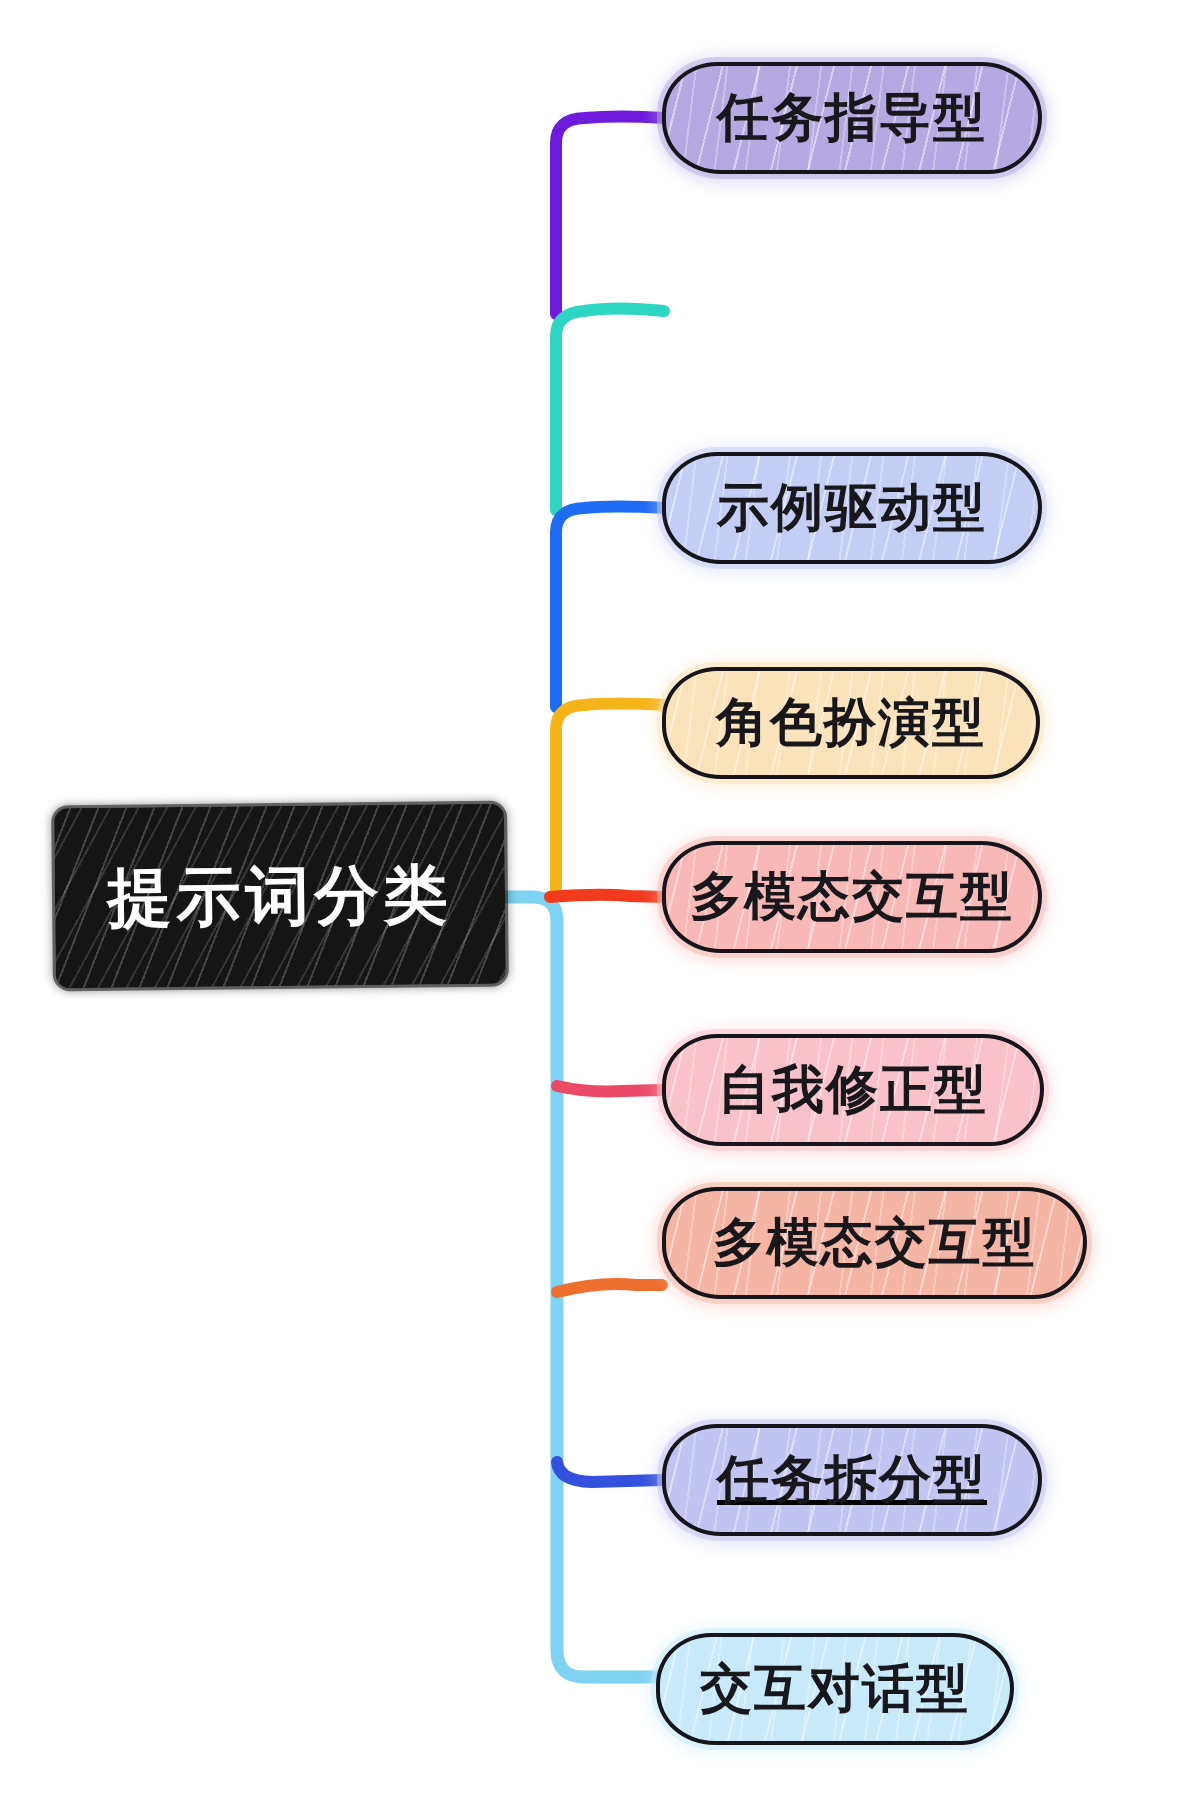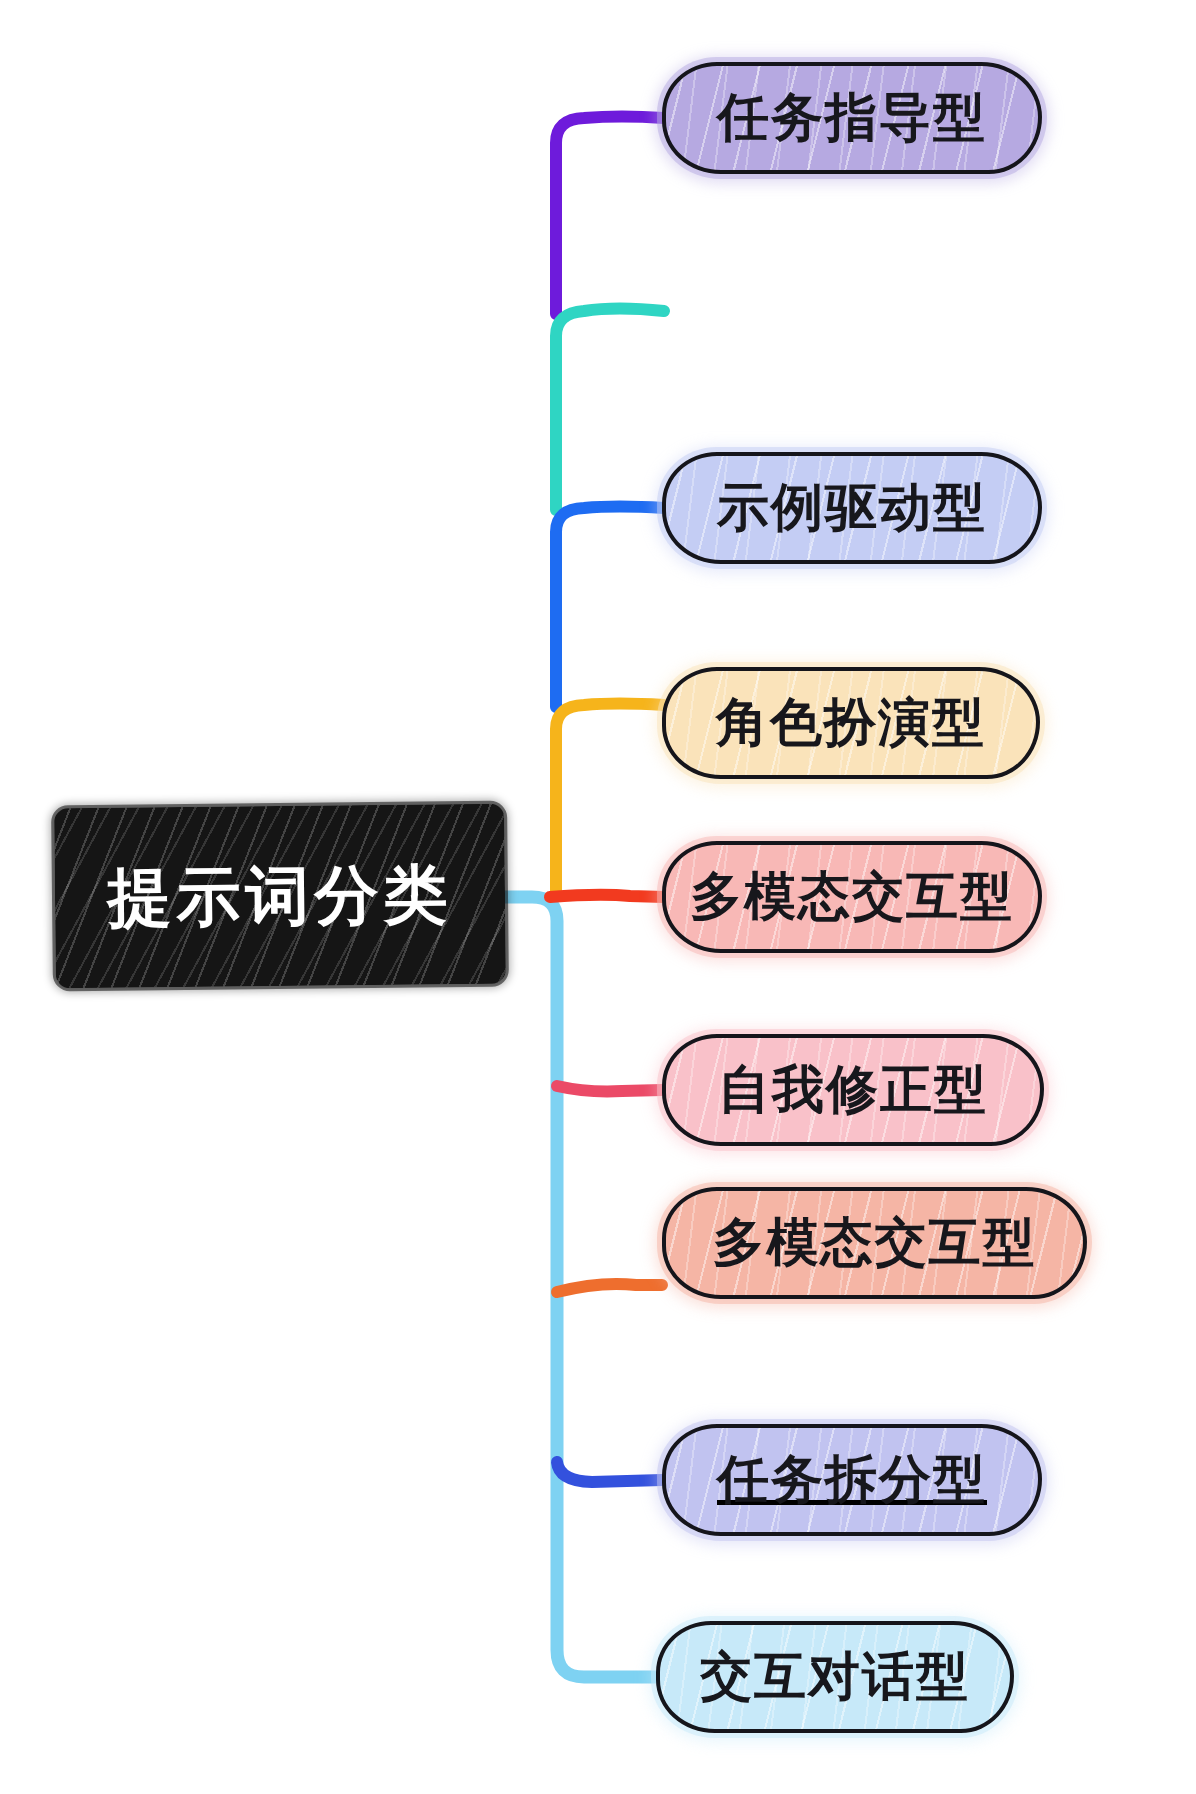--- a/index.html
+++ b/index.html
@@ -91,17 +91,17 @@
   </div>
   <div class="pill b5" style="background-color: rgb(249, 193, 201); box-shadow: rgba(249, 193, 201, 0.5) 0px 0px 0px 5px, rgba(249, 193, 201, 0.38) 0px 2px 14px 8px;">
     <span>自我修正型</span>
   </div>
   <div class="pill b6" style="background-color: rgb(245, 181, 165); box-shadow: rgba(245, 181, 165, 0.5) 0px 0px 0px 5px, rgba(245, 181, 165, 0.38) 0px 2px 14px 8px;">
     <span>多模态交互型</span>
   </div>
   <div class="pill b7" style="background-color: rgb(193, 195, 240); box-shadow: rgba(193, 195, 240, 0.5) 0px 0px 0px 5px, rgba(193, 195, 240, 0.38) 0px 2px 14px 8px;">
     <span>任务拆分型</span>
   </div>
-  <div class="pill b8" style="background-color: rgb(199, 233, 249); box-shadow: rgba(199, 233, 249, 0.5) 0px 0px 0px 5px, rgba(199, 233, 249, 0.38) 0px 2px 14px 8px;">
+  <div class="pill b8" style="background-color: rgb(199, 233, 249); box-shadow: rgba(199, 233, 249, 0.5) 0px 0px 0px 5px, rgba(199, 233, 249, 0.38) 0px 2px 14px 8px; margin-top: 12px;">
     <span>交互对话型</span>
   </div>
 
 </div>
 
 </body></html>

